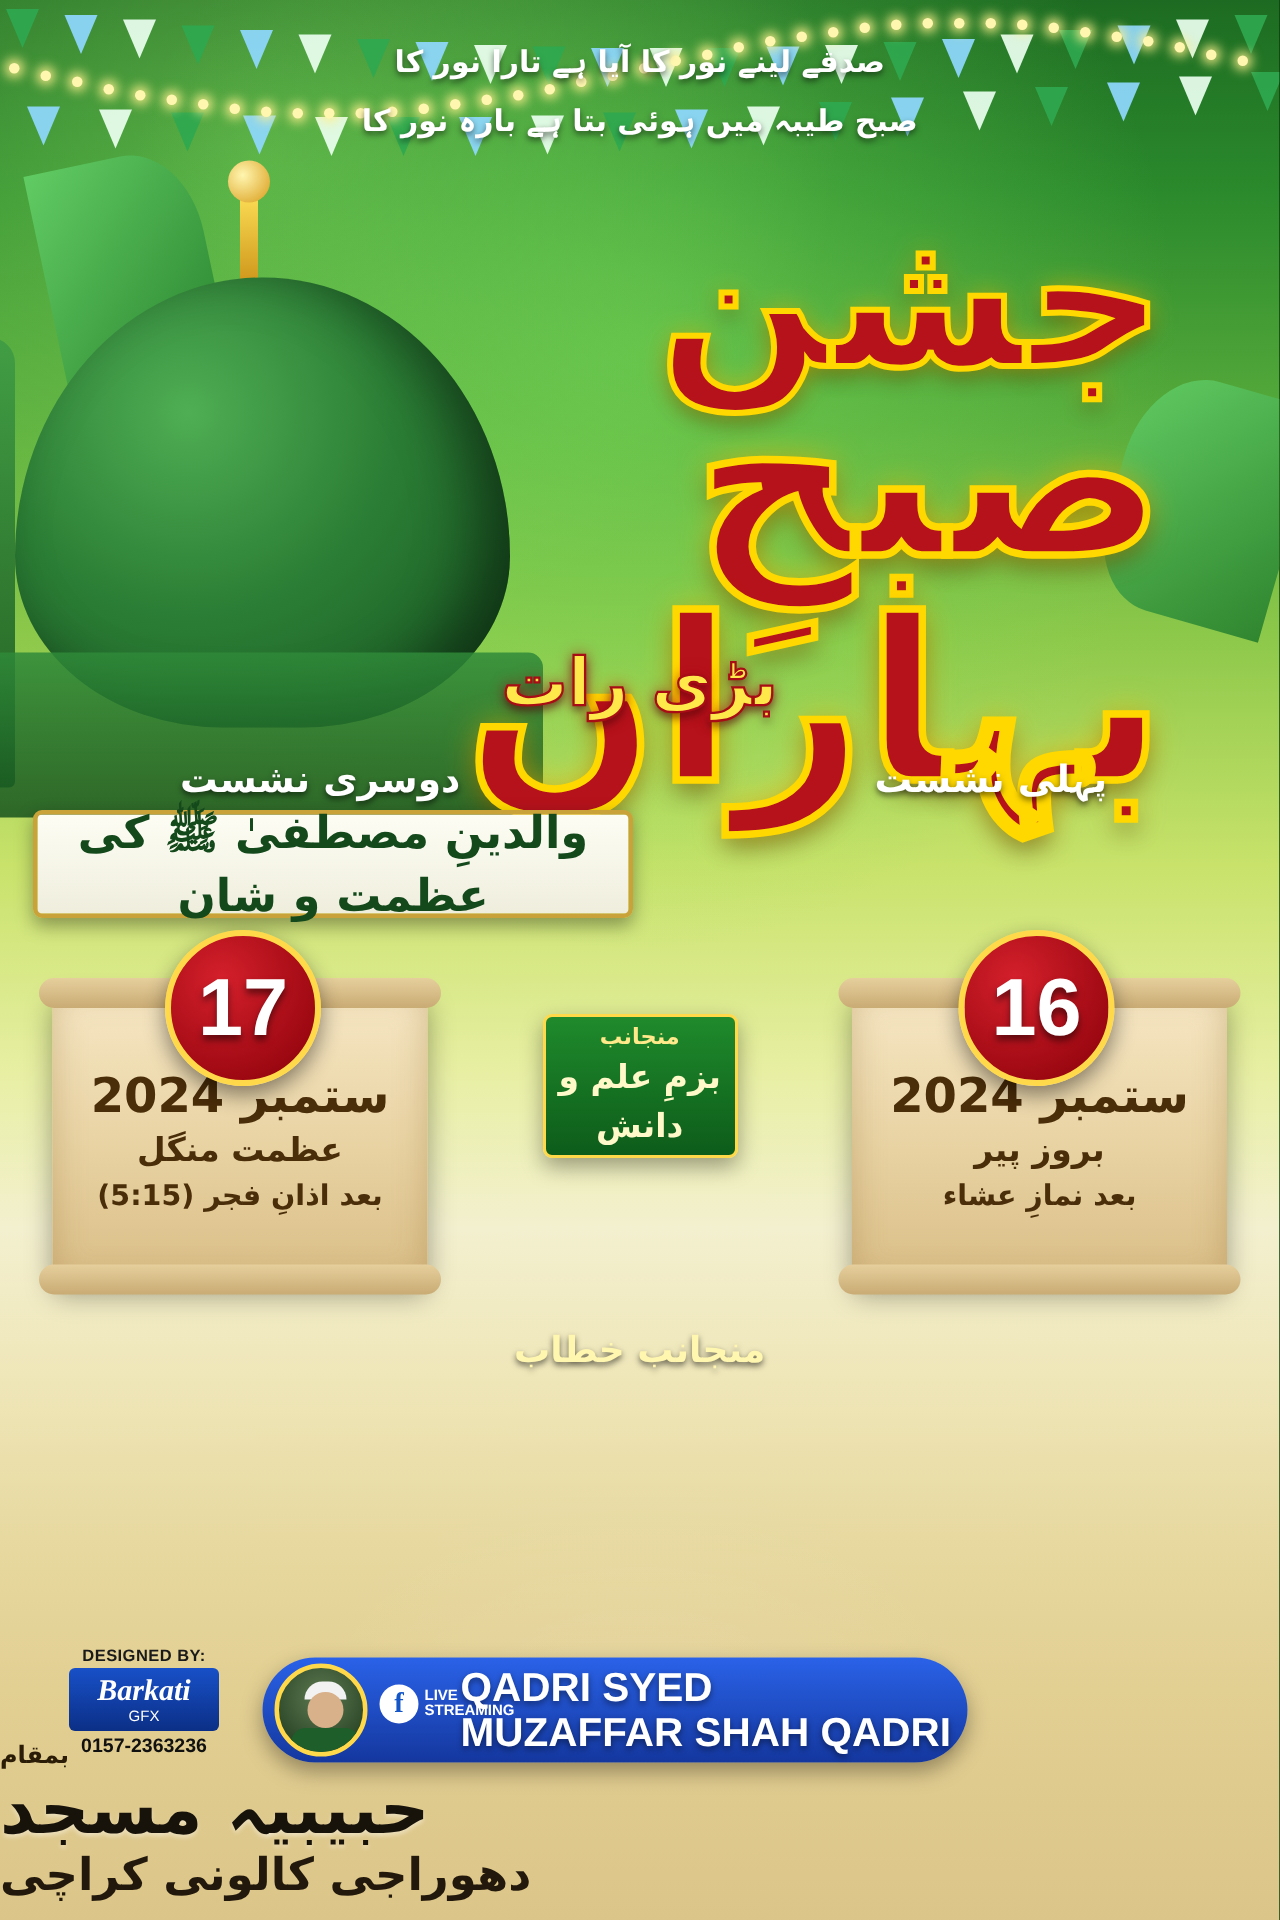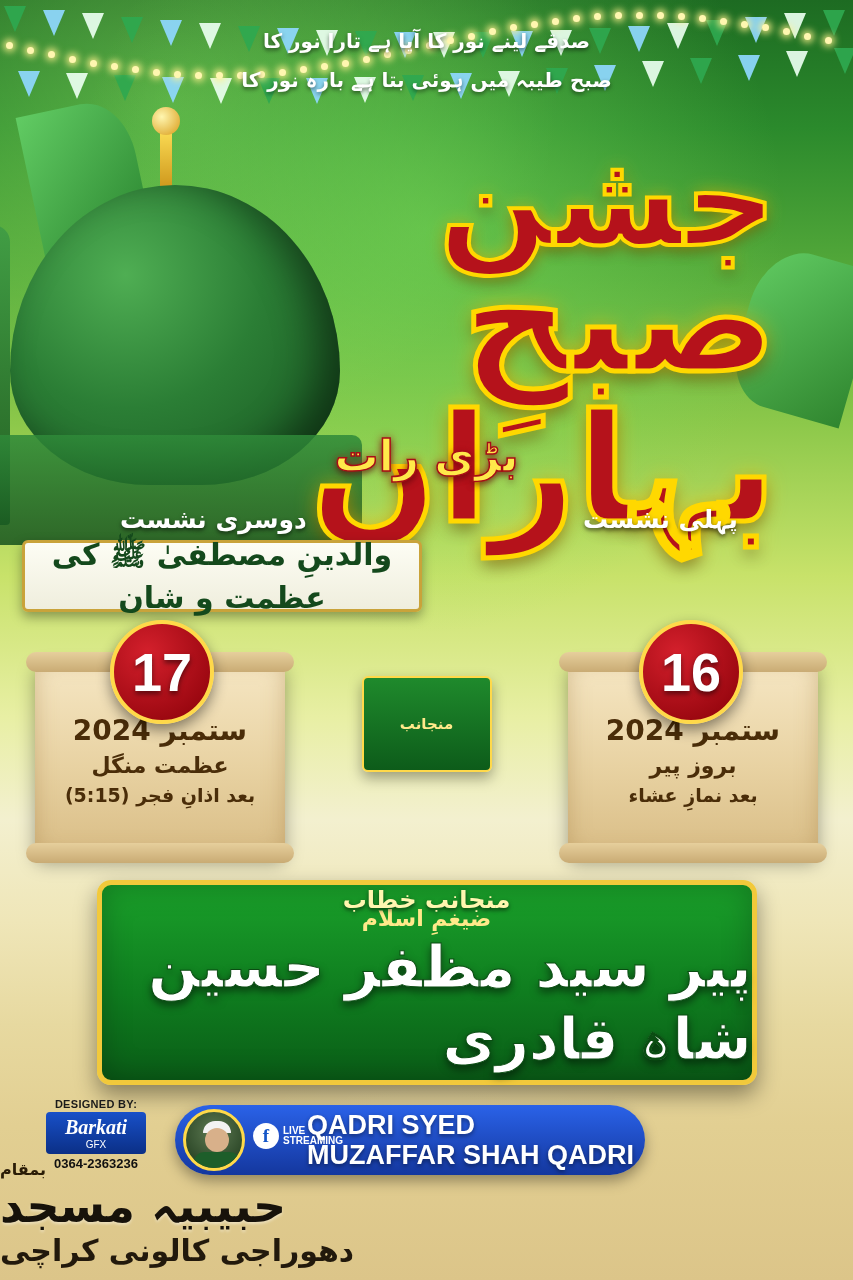--- a/index.html
+++ b/index.html
@@ -143,21 +143,21 @@
     box-shadow: 0 6px 14px rgba(0,0,0,.45);
     display:flex; align-items:center; justify-content:center;
     color:#fff; font-size: 54px; font-weight: bold;
     text-shadow: 0 3px 5px rgba(0,0,0,.5);
   }
   .scroll-text {
     position: absolute; inset: 18px 14px 14px 14px;
     display:flex; flex-direction: column; align-items: center; justify-content: center;
     text-align:center; color:#4a2d09; font-weight:bold;
   }
-  .scroll-text .line1 { font-size: 28px; }
+  .scroll-text .line1 { font-size: 32px; }
   .scroll-text .line2 { font-size: 22px; margin-top: 6px; }
   .scroll-text .line3 { font-size: 19px; margin-top: 6px; }
 
   .mid-green-tag {
     position: absolute; left: 50%; transform: translateX(-50%);
     top: 676px; width: 130px; height: 96px;
     background: linear-gradient(180deg,#1f8a2c,#0d5c1a);
     border: 2px solid #ffd94a; border-radius: 6px;
     display:flex; flex-direction:column; align-items:center; justify-content:center;
     color:#fff8c8; font-weight:bold; text-align:center; line-height:1.5;
@@ -399,35 +399,32 @@
       <div class="line2">عظمت منگل</div>
       <div class="line3">بعد اذانِ فجر (5:15)</div>
     </div>
   </div>
   <div class="daybadge" style="left:110px; top:620px;">
     <span>17</span>
   </div>
 
   <div class="mid-green-tag urdu">
     <div class="a">منجانب</div>
+    <div class="b">بزمِ علم و دانش</div>
   </div>
 
   <div class="khitab urdu">منجانب خطاب</div>
-  <div class="speaker-panel">
-    <div class="speaker-sub urdu">ضیغمِ اسلام</div>
-    <div class="speaker-name urdu">پیر سید مظفر حسین شاہ قادری</div>
-  </div>
 
   <div class="designer">
     <div class="dlabel">DESIGNED BY:</div>
     <div class="dbox">
       <div class="dname">Barkati</div>
       <div class="dsub">GFX</div>
     </div>
-    <div class="dphone">0364-2363236</div>
+    <div class="dphone">0157-2363236</div>
   </div>
 
   <div class="livebar">
     <div class="live-avatar">
       <div class="cap"></div>
       <div class="face"></div>
       <div class="body"></div>
     </div>
     <div class="fb-live">
       <div class="fb-circle">f</div>

